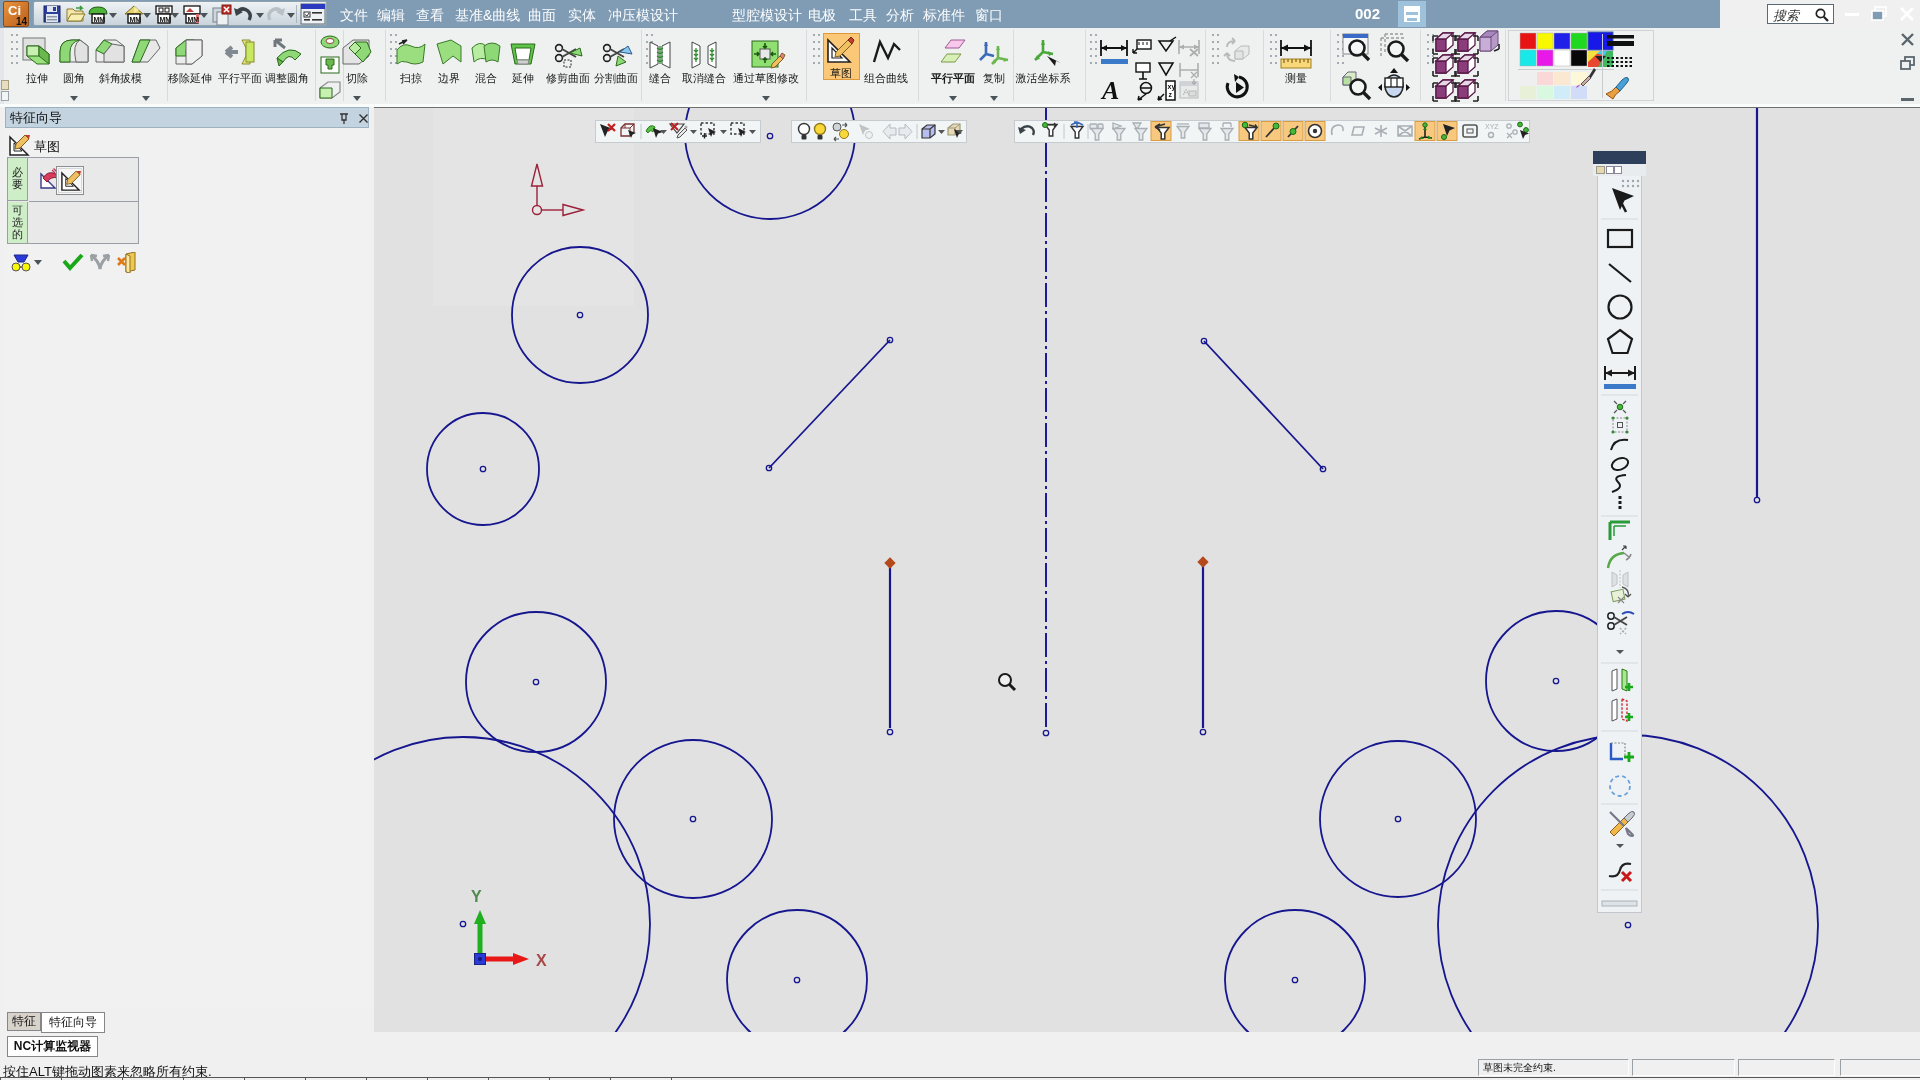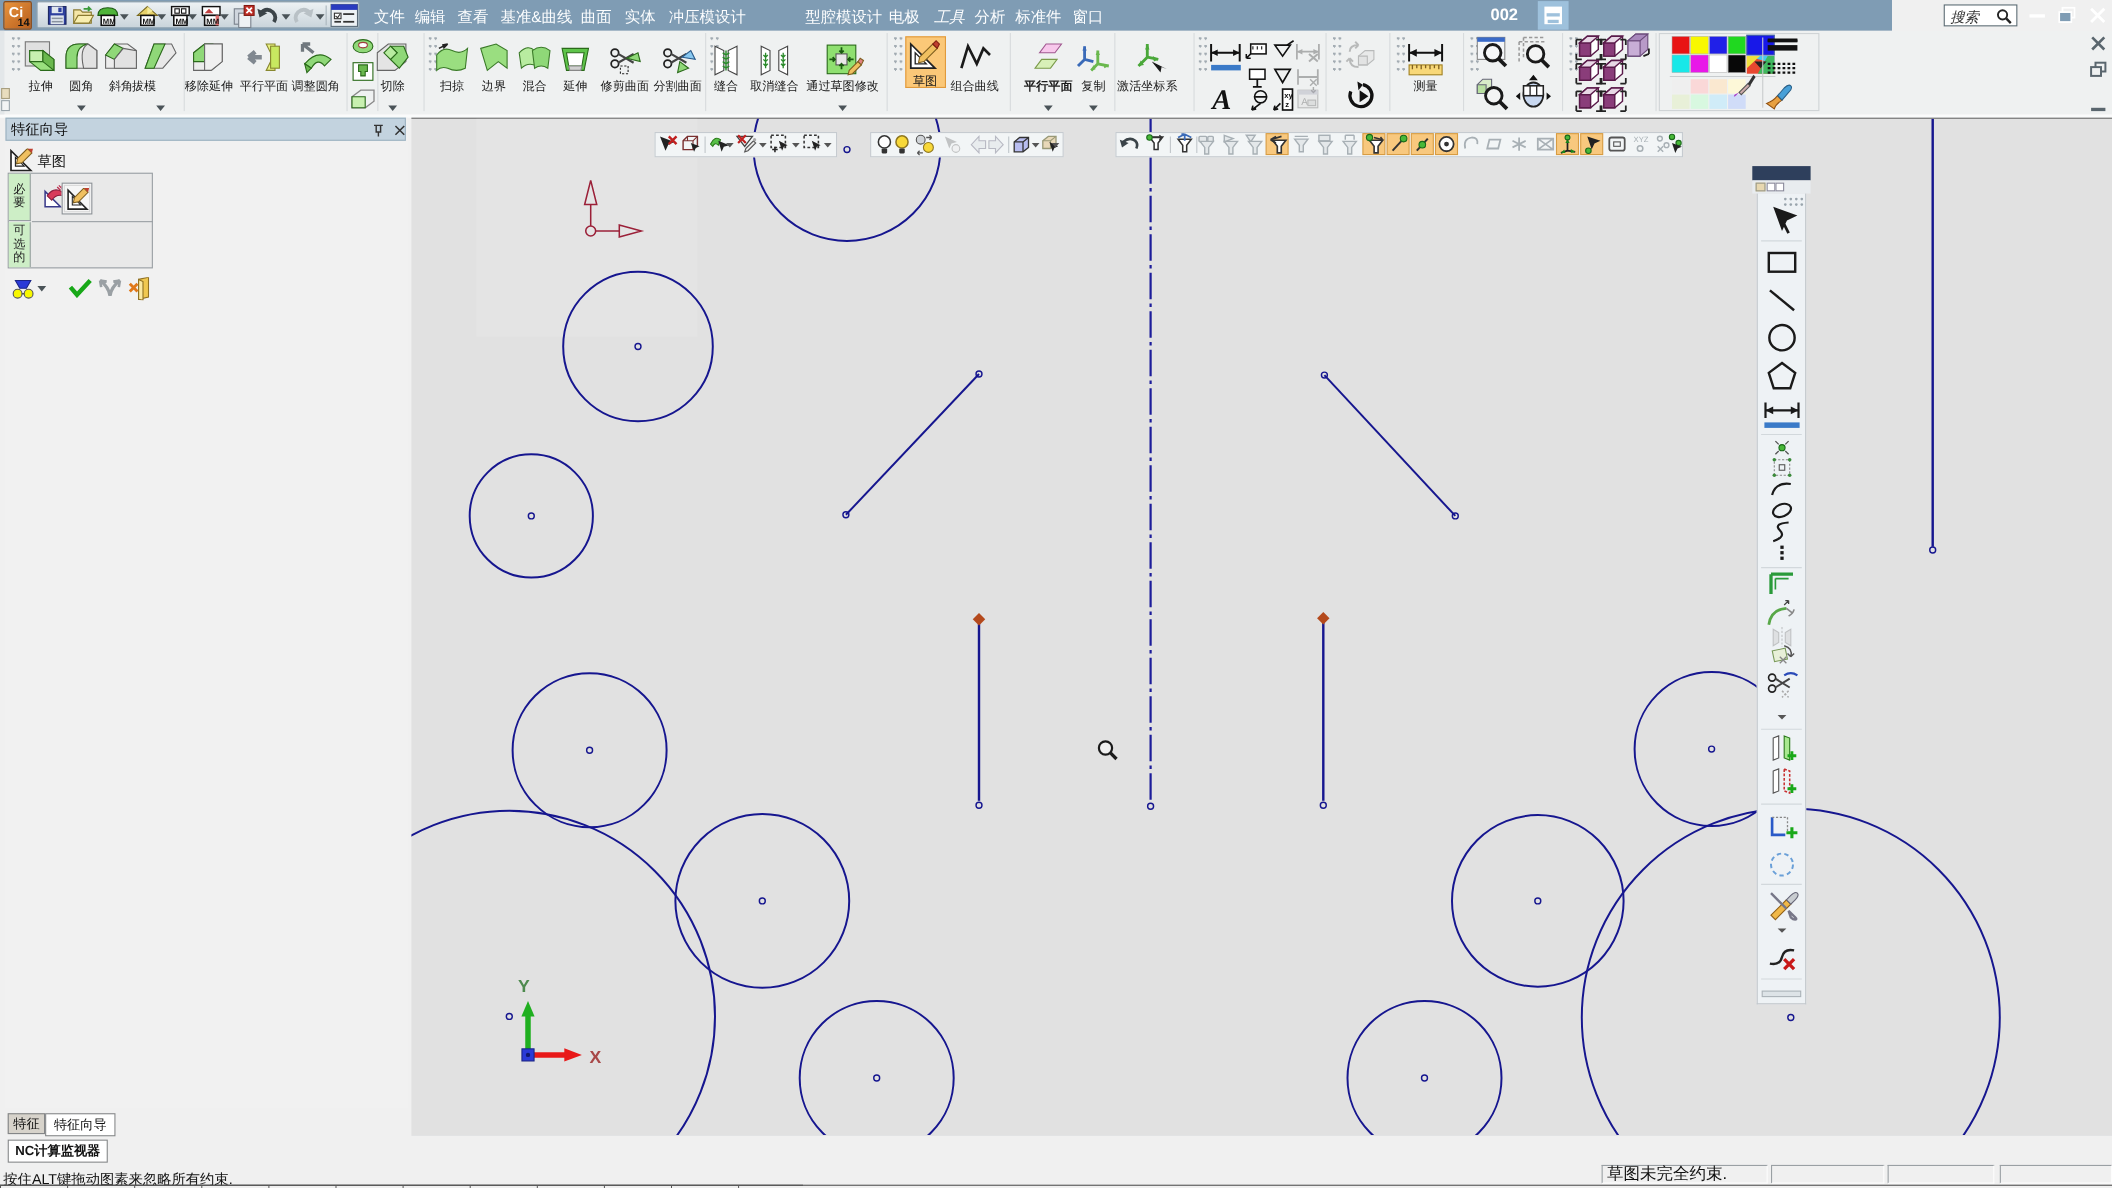--- a/index.html
+++ b/index.html
@@ -16,21 +16,21 @@
   .handle { position:absolute; width:9px; height:33px; top:5px;
     background-image:radial-gradient(circle at 2px 2px,#a2abb2 1.1px, transparent 1.3px);
     background-size:5px 7px; background-repeat:repeat; }
   .rlabel { position:absolute; font-size:11px; color:#1a1a1a; text-align:center; white-space:nowrap; transform:translateX(-50%); }
   .dd { position:absolute; width:0; height:0; border-left:4px solid transparent; border-right:4px solid transparent; border-top:5px solid #4a5358; transform:translateX(-50%); }
   #lpanel { left:4px; top:107px; width:367px; height:901px; background:#f1f1f1; }
   #lheader { position:absolute; left:1px; top:0px; width:364px; height:21px; background:#c3d3df; border:1px solid #9db2c0; color:#111; font-size:13px; line-height:19px; padding-left:4px; }
   #canvas { left:374px; top:107px; width:1546px; height:925px; background:#e1e1e1; border-top:1px solid #6f6f6f; }
   .fbar { position:absolute; background:#f2f5f6; border:1px solid #c6cbd0; }
   #statusarea { left:0; top:1032px; width:1920px; height:48px; background:#f0f0f0; }
-  .cell { position:absolute; top:27px; height:17px; background:#f0f0f0; border:1px solid #9aa0a4; border-bottom-color:#fdfdfd; border-right-color:#fdfdfd; font-size:15px; color:#111; padding-left:4px; line-height:15px; }
+  .cell { position:absolute; top:27px; height:17px; background:#f0f0f0; border:1px solid #9aa0a4; border-bottom-color:#fdfdfd; border-right-color:#fdfdfd; font-size:10px; color:#111; padding-left:4px; line-height:15px;margin-left:22px; }
   .tab { position:absolute; font-size:12px; color:#111; border:1px solid #848688; background:#fff; text-align:center; }
   svg { display:block; }
 </style>
 </head>
 <body>
 
 <div class="abs" id="titlebar">
 
   <div class="abs" style="left:3px;top:1px;width:26px;height:26px;background:linear-gradient(135deg,#e8933c,#b85f1e);border:1px solid #8a4a16;border-radius:2px;">
     <span style="position:absolute;left:4px;top:1px;color:#fff;font-size:13px;font-weight:bold;">Ci</span>
@@ -123,21 +123,21 @@
   <span class="menu" style="left:340px;">文件</span>
   <span class="menu" style="left:377px;">编辑</span>
   <span class="menu" style="left:416px;">查看</span>
   <span class="menu" style="left:455px;">基准&amp;曲线</span>
   <span class="menu" style="left:528px;">曲面</span>
   <span class="menu" style="left:568px;">实体</span>
   <span class="menu" style="left:608px;">冲压模设计</span>
   <span class="menu" style="left:682px;margin-top:32px;">分型面</span>
   <span class="menu" style="left:732px;">型腔模设计</span>
   <span class="menu" style="left:808px;">电极</span>
-  <span class="menu" style="left:849px;font-style:italic;">工具</span>
+  <span class="menu" style="left:849px;">工具</span>
   <span class="menu" style="left:886px;">分析</span>
   <span class="menu" style="left:923px;">标准件</span>
   <span class="menu" style="left:975px;">窗口</span>
 
   <span class="abs" style="left:1355px;top:5px;color:#fff;font-size:15px;font-weight:bold;">002</span>
   <div class="abs" style="left:1398px;top:1px;width:28px;height:26px;background:#9ec1dc;">
     <svg class="abs" style="left:4px;top:3px;" width="20" height="20" viewBox="0 0 20 20">
       <rect x="2" y="2" width="16" height="16" fill="#fff"></rect>
       <rect x="4" y="8" width="12" height="3" fill="#9ec1dc"></rect>
       <rect x="5" y="14" width="10" height="3" fill="#9ec1dc"></rect>

